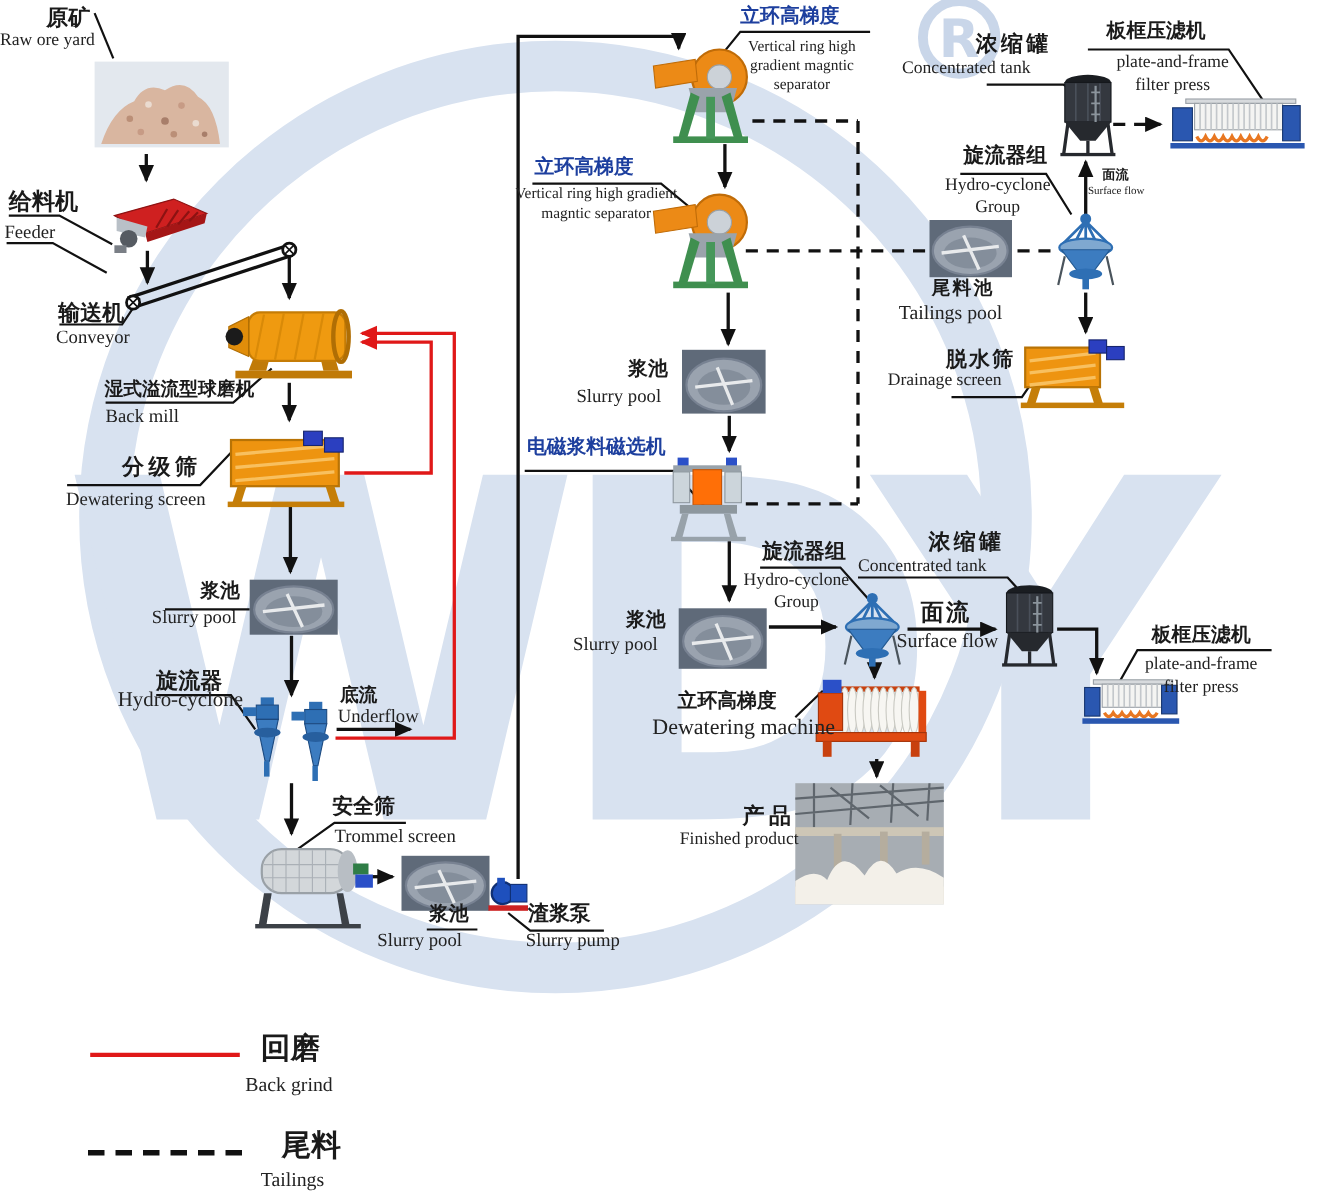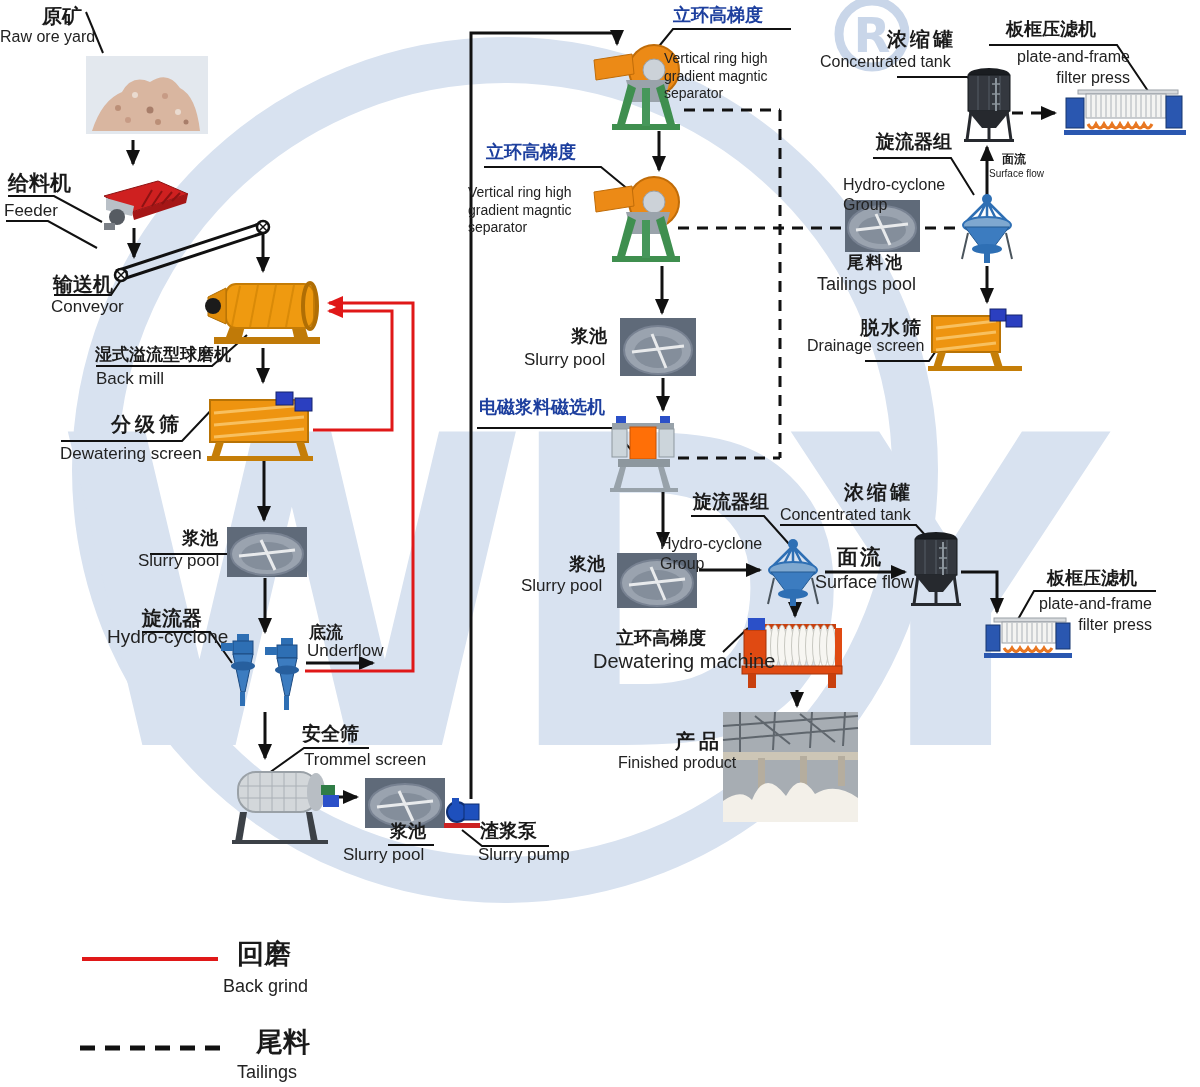--- a/index.html
+++ b/index.html
@@ -1,24 +1,24 @@
 <!DOCTYPE html>
 <html><head>
 <meta charset="utf-8">
 <style>
   html,body{margin:0;padding:0;background:#ffffff;}
   #canvas{position:relative;width:1200px;height:1087px;background:#ffffff;overflow:hidden;
           font-family:"Liberation Sans","DejaVu Sans",sans-serif;}
   #flow-svg{position:absolute;left:0;top:0;}
   .lb{position:absolute;white-space:nowrap;line-height:1.15;color:#1a1a1a;z-index:5;}
   .zh{font-weight:bold;font-family:"DejaVu Sans","Liberation Sans",sans-serif;}
-  .en{color:#222;}
+  .en{color:#222;font-family:Liberation Serif, serif;}
   .blue{color:#1d3f9e;}
-  .wrap{white-space:normal;text-align:left;line-height:1.25;margin-top:16px;}
-  .leftwrap{white-space:normal;text-align:right;line-height:1.3;}
+  .wrap{white-space:normal;text-align:center;line-height:1.25;}
+  .leftwrap{white-space:normal;text-align:center;line-height:1.3;}
 </style>
 </head>
 <body>
 
 <div id="canvas">
 
 <svg id="flow-svg" width="1200" height="1087" viewBox="0 0 1200 1087">
   <defs>
     <marker id="mB" markerUnits="userSpaceOnUse" markerWidth="18" markerHeight="16" refX="14" refY="7" orient="auto">
       <path d="M0,0 L16,7 L0,14 Z" fill="#111"></path>

